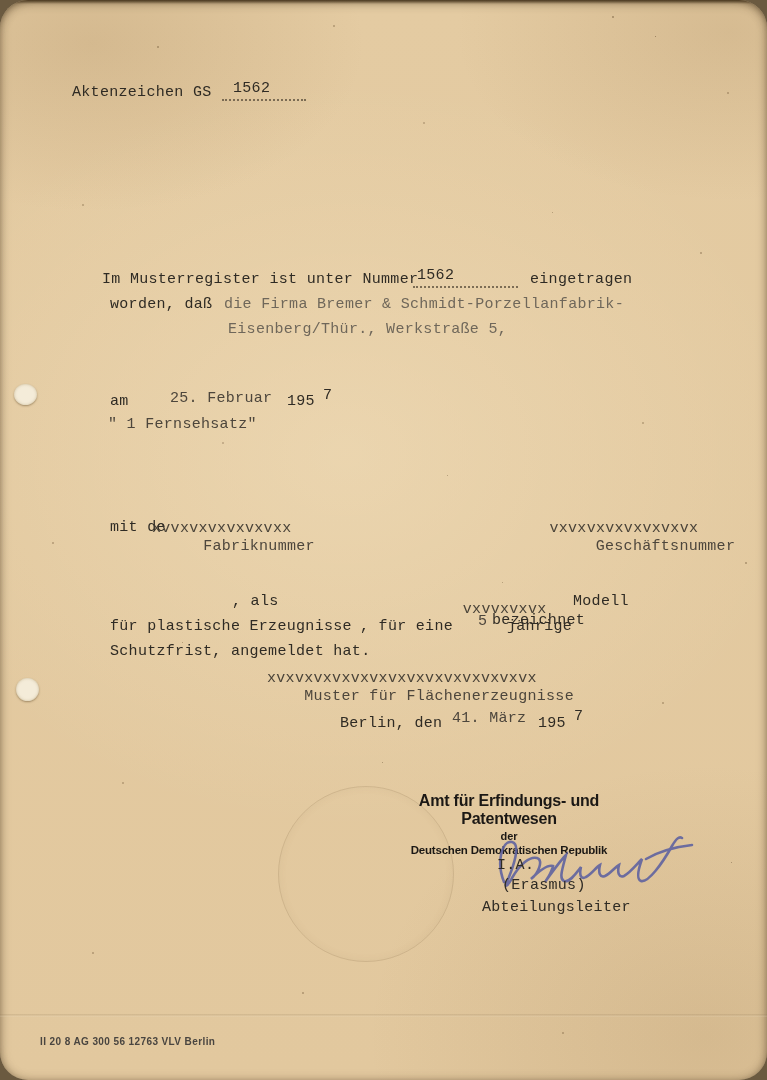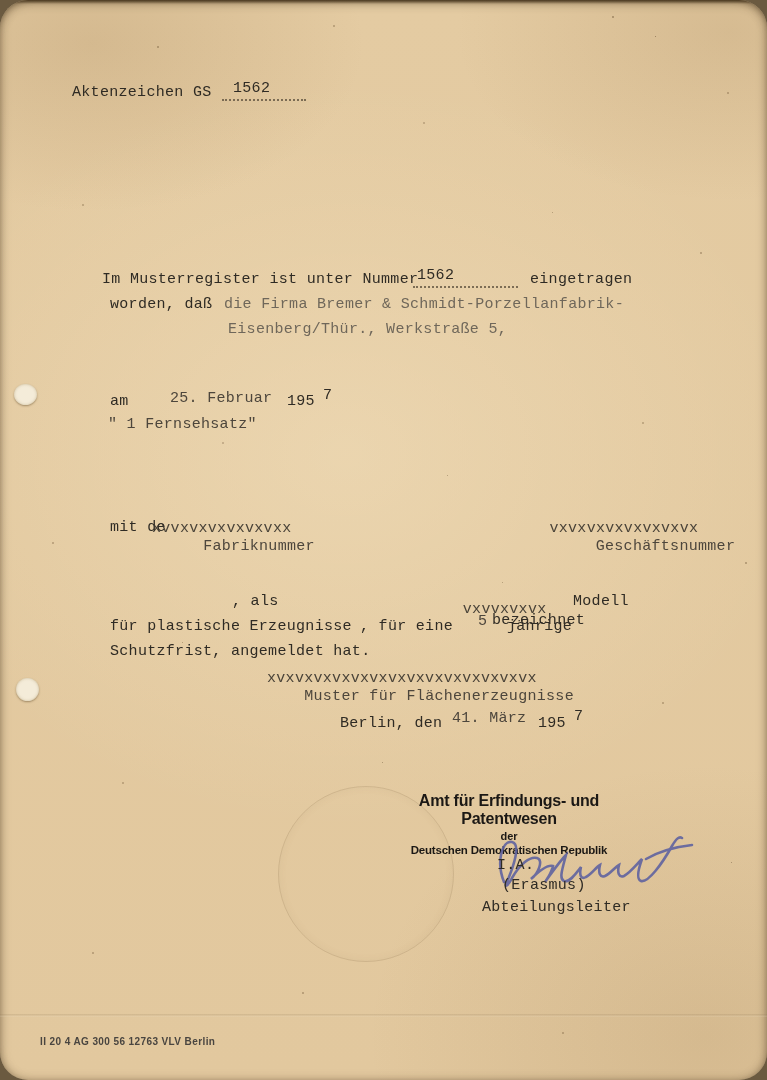--- a/index.html
+++ b/index.html
@@ -145,15 +145,15 @@
       <path d="M158,33 C170,26 186,21 204,19"></path>
     </g>
   </svg>
 
   
   <span class="tw dark" style="left:497px;top:856px;">I.A.</span>
   <span class="tw dark" style="left:502px;top:876px;">(Erasmus)</span>
   <span class="tw dark" style="left:482px;top:898px;">Abteilungsleiter</span>
 
   
-  <span class="imprint">II 20 4 AG 300 56 12763 VLV Berlin</span>
+  <span class="imprint">II 20 8 AG 300 56 12763 VLV Berlin</span>
 
 </div>
 
 </body></html>

